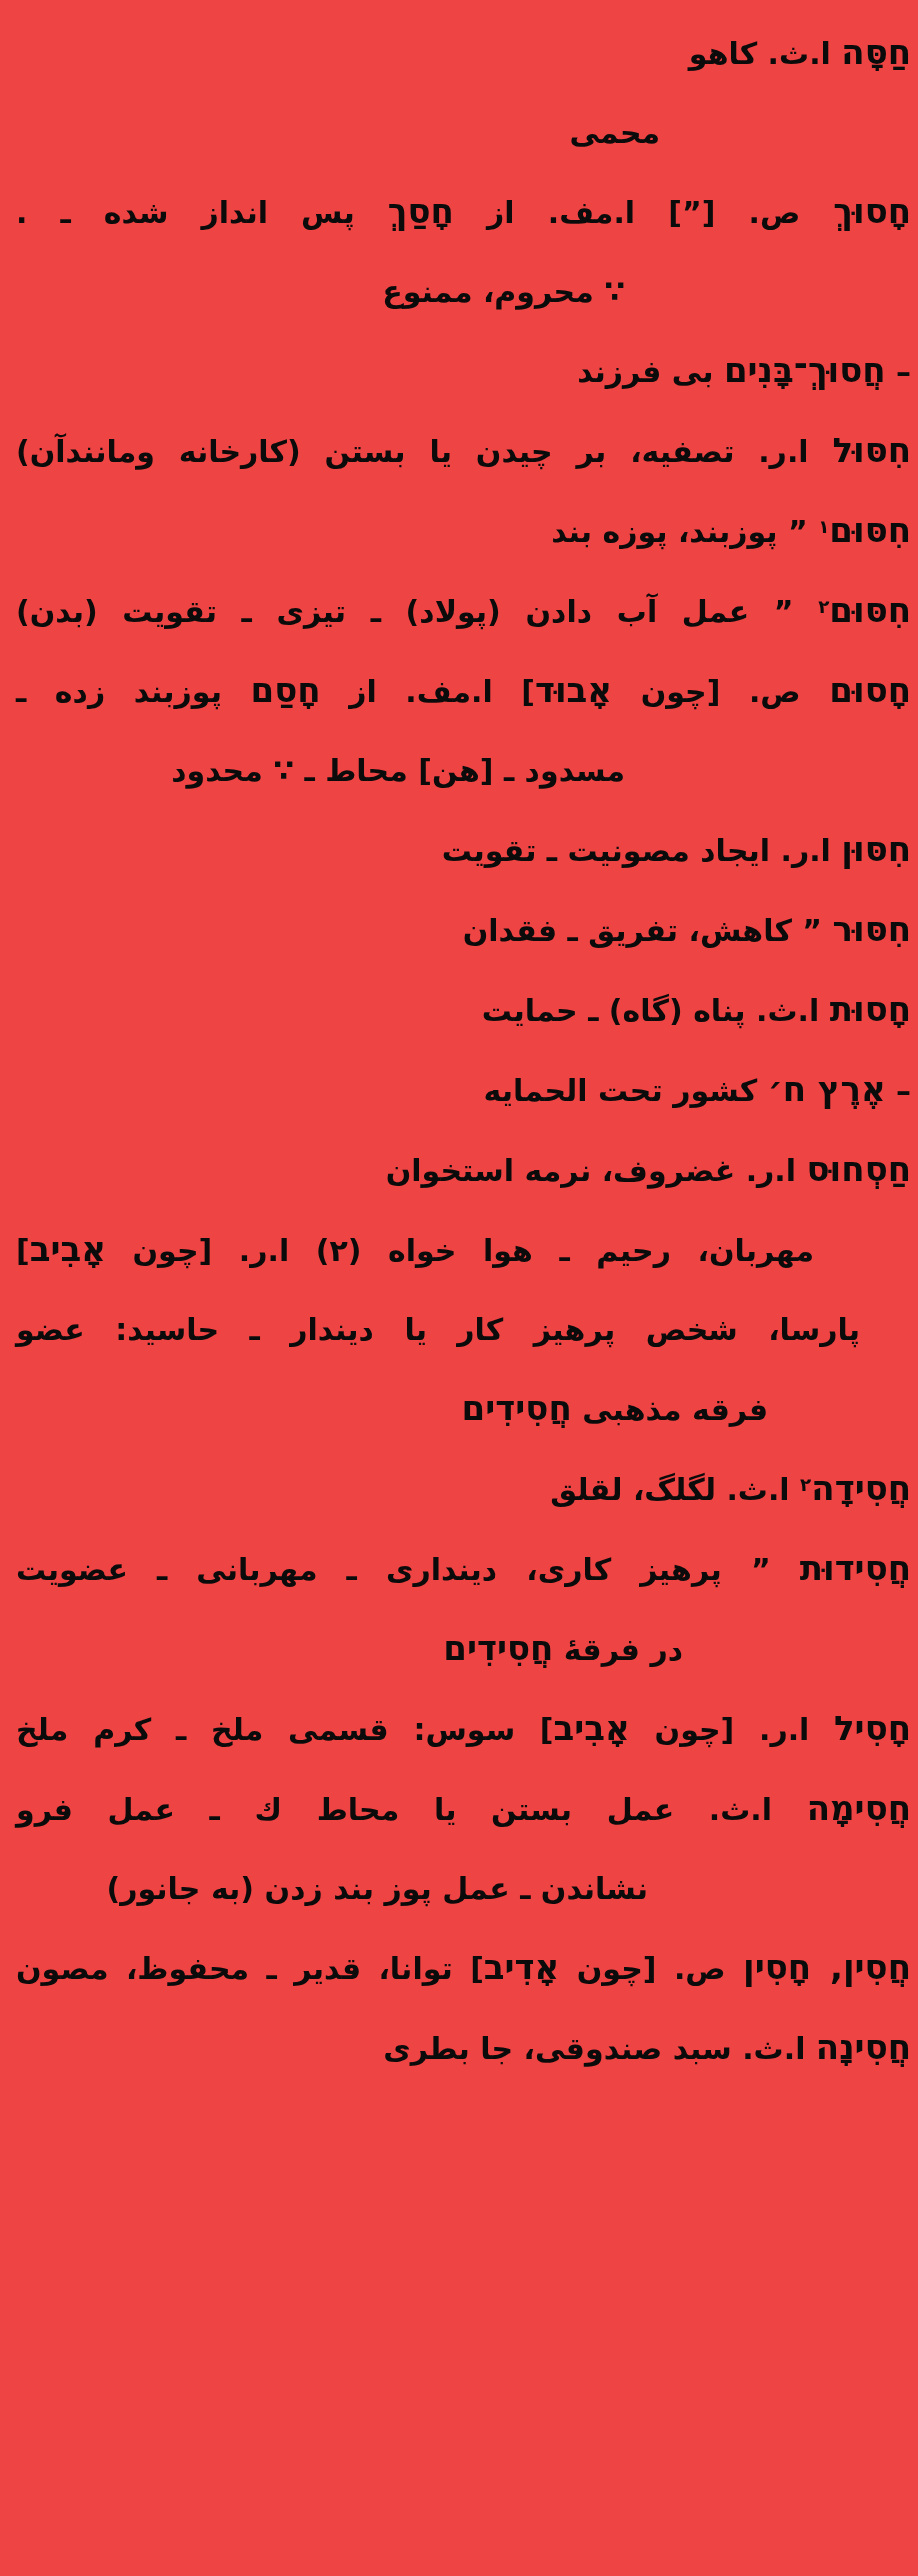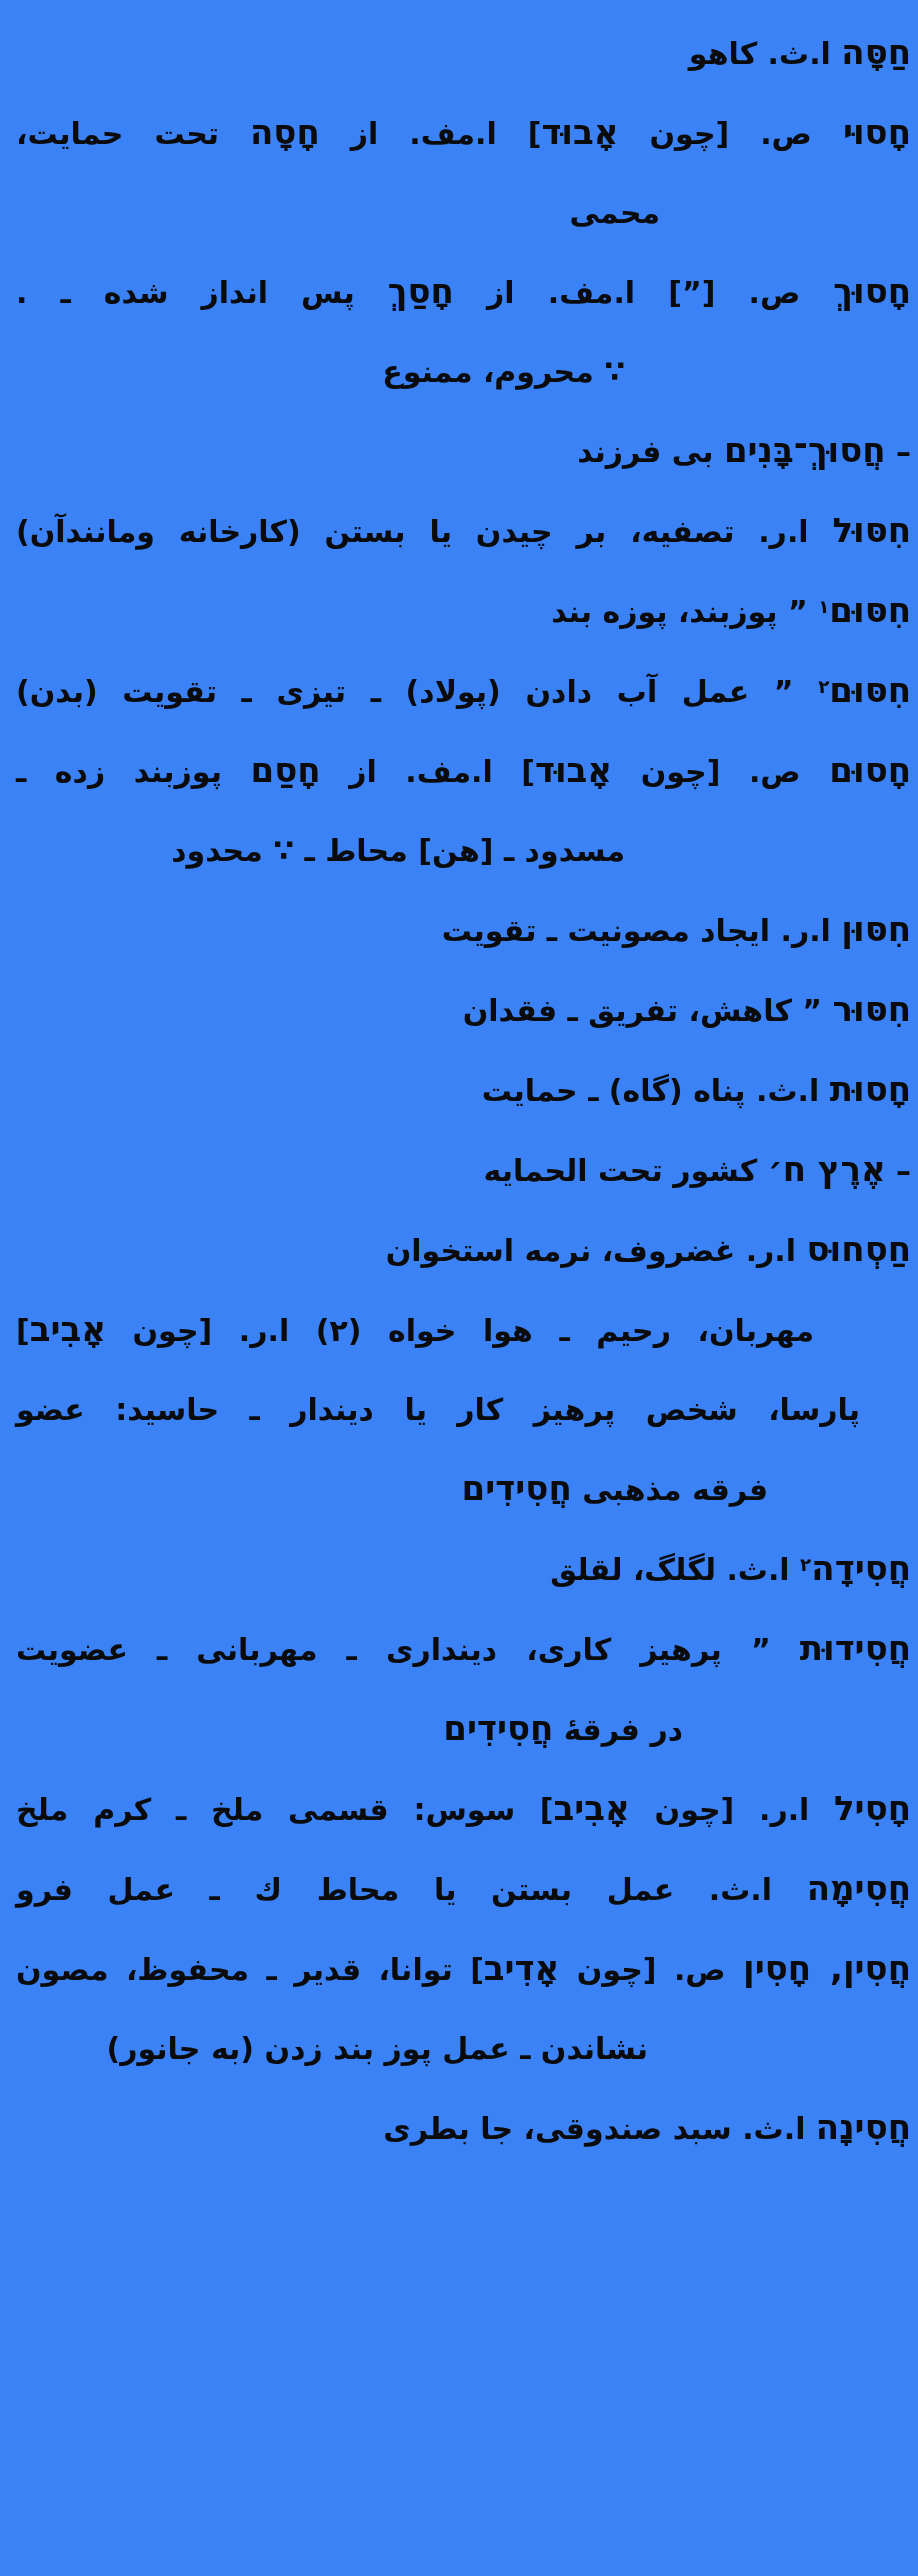--- a/index.html
+++ b/index.html
@@ -15,21 +15,21 @@
   }
   .page {
     box-sizing: border-box;
     width: 918px;
     height: 2576px;
     padding: 17px 6.9px 5.7px 16px;
     direction: rtl;
     unicode-bidi: embed;
     font-family: "DejaVu Sans", sans-serif;
     color: #0b0b0b;
-    background: #3b82f6;
+    background: #ef4444;
   }
   .line {
     line-height: 71px;
     min-height: 71px;
     text-align: right;
     white-space: nowrap;
   }
   .line.j {
     white-space: normal;
     text-align: justify;
@@ -53,21 +53,20 @@
     top: -4.6px;
     line-height: 0;
   }
 </style>
 </head>
 <body>
 
 <div class="page">
   <div id="entries">
       <div class="line"><span class="he">חַסָּה</span><span class="fa"> ا.ث. كاهو</span></div>
-      <div class="line j"><span class="he">חָסוּי</span><span class="fa"> ص. [چون </span><span class="he">אָבוּד</span><span class="fa">] ا.مف. از </span><span class="he">חָסָה</span><span class="fa"> تحت حمايت،</span></div>
       <div class="line" style="padding-right: 251px;"><span class="fa">محمى</span></div>
       <div class="line j"><span class="he">חָסוּךְ</span><span class="fa"> ص. [”] ا.مف. از </span><span class="he">חָסַךְ</span><span class="fa"> پس انداز شده ـ .</span></div>
       <div class="line" style="padding-right: 286px;"><span class="fa">∵ محروم، ممنوع</span></div>
       <div class="line"><span class="fa">– </span><span class="he">חֲסוּךְ־בָּנִים</span><span class="fa"> بى فرزند</span></div>
       <div class="line j"><span class="he">חִסּוּל</span><span class="fa"> ا.ر. تصفيه، بر چيدن يا بستن (كارخانه ومانندآن)</span></div>
       <div class="line"><span class="he">חִסּוּם</span><sup class="sup">١</sup><span class="fa"> ” پوزبند، پوزه بند</span></div>
       <div class="line j"><span class="he">חִסּוּם</span><sup class="sup">٢</sup><span class="fa"> ” عمل آب دادن (پولاد) ـ تيزى ـ تقويت (بدن)</span></div>
       <div class="line j"><span class="he">חָסוּם</span><span class="fa"> ص. [چون </span><span class="he">אָבוּד</span><span class="fa">] ا.مف. از </span><span class="he">חָסַם</span><span class="fa"> پوزبند زده ـ</span></div>
       <div class="line" style="padding-right: 286px;"><span class="fa">مسدود ـ [هن] محاط ـ ∵ محدود</span></div>
       <div class="line"><span class="he">חִסּוּן</span><span class="fa"> ا.ر. ايجاد مصونيت ـ تقويت</span></div>
@@ -76,19 +75,19 @@
       <div class="line"><span class="fa">– </span><span class="he">אֶרֶץ ח׳</span><span class="fa"> كشور تحت الحمايه</span></div>
       <div class="line"><span class="he">חַסְחוּס</span><span class="fa"> ا.ر. غضروف، نرمه استخوان</span></div>
       <div class="line j" style="padding-right: 97px;"><span class="fa">مهربان، رحيم ـ هوا خواه (٢) ا.ر. [چون </span><span class="he">אָבִיב</span><span class="fa">]</span></div>
       <div class="line j" style="padding-right: 51px;"><span class="fa">پارسا، شخص پرهيز كار يا ديندار ـ حاسيد: عضو</span></div>
       <div class="line" style="padding-right: 143px;"><span class="fa">فرقه مذهبى </span><span class="he">חֲסִידִים</span></div>
       <div class="line"><span class="he">חֲסִידָה</span><sup class="sup">٢</sup><span class="fa"> ا.ث. لگلگ، لقلق</span></div>
       <div class="line j"><span class="he">חֲסִידוּת</span><span class="fa"> ” پرهيز كارى، ديندارى ـ مهربانى ـ عضويت</span></div>
       <div class="line" style="padding-right: 228px;"><span class="fa">در فرقهٔ </span><span class="he">חֲסִידִים</span></div>
       <div class="line j"><span class="he">חָסִיל</span><span class="fa"> ا.ر. [چون </span><span class="he">אָבִיב</span><span class="fa">] سوس: قسمى ملخ ـ كرم ملخ</span></div>
       <div class="line j"><span class="he">חֲסִימָה</span><span class="fa"> ا.ث. عمل بستن يا محاط ك ـ عمل فرو</span></div>
+      <div class="line" style="padding-right: 263px;"><span class="fa">نشاندن ـ عمل پوز بند زدن (به جانور)</span></div>
       <div class="line j"><span class="he">חֲסִין, חָסִין</span><span class="fa"> ص. [چون </span><span class="he">אָדִיב</span><span class="fa">] توانا، قدير ـ محفوظ، مصون</span></div>
-      <div class="line" style="padding-right: 263px;"><span class="fa">نشاندن ـ عمل پوز بند زدن (به جانور)</span></div>
       <div class="line"><span class="he">חֲסִינָה</span><span class="fa"> ا.ث. سبد صندوقى، جا بطرى</span></div>
       <div class="line"></div>
     </div>
 </div>
 
 
 </body></html>

